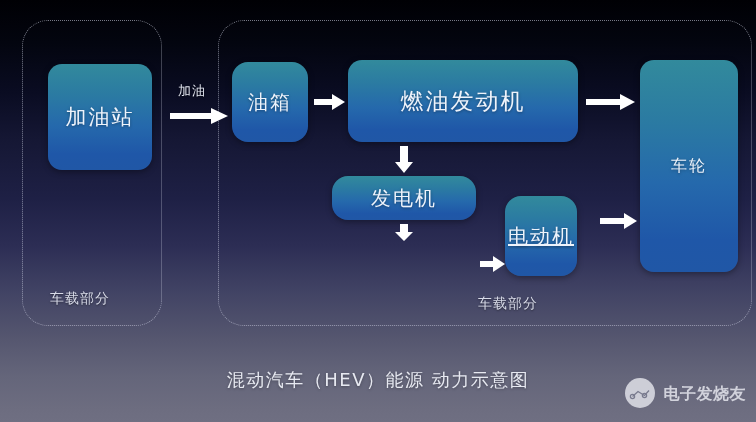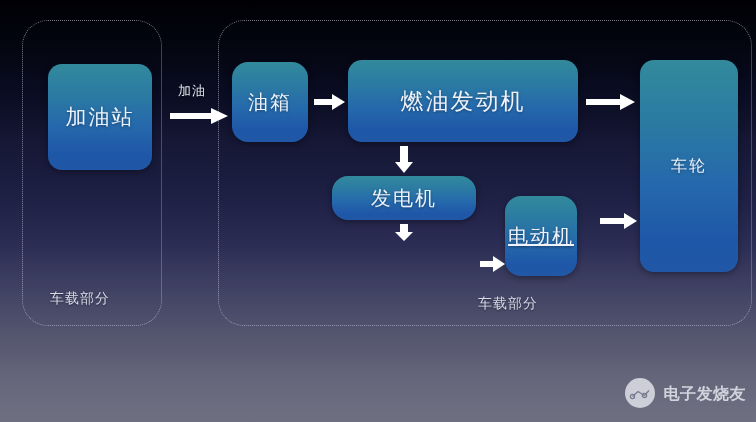--- a/index.html
+++ b/index.html
@@ -186,20 +186,21 @@
       <path d="M0 6 L13 6 L13 1 L25 9 L13 17 L13 12 L0 12 Z" fill="#ffffff"></path>
     </svg>
   </div>
 
   <div class="arrow" style="left:600px; top:212px;">
     <svg width="38" height="18" viewBox="0 0 38 18">
       <path d="M0 6 L24 6 L24 1 L37 9 L24 17 L24 12 L0 12 Z" fill="#ffffff"></path>
     </svg>
   </div>
 
+  <div id="caption">混动汽车（HEV）能源 动力示意图</div>
 
   <div id="watermark">
     <span class="wm-logo">
       <svg width="36" height="36" viewBox="0 0 36 36">
         <circle cx="18" cy="19" r="15" fill="#e4e5ec"></circle>
         <path d="M18.5 4.5 C20.5 8.5 19.5 11.5 16.5 13.5 C14.5 14.8 13.5 12.8 14.2 10.5 C15 7.8 16.5 5.8 18.5 4.5 Z" fill="#e4e5ec"></path>
         <path d="M10.5 22.5 L16 17.5 L22.5 21.5 L27 16.5" stroke="#7d7f93" stroke-width="1.3" fill="none"></path>
         <circle cx="10.5" cy="22.5" r="2.1" fill="none" stroke="#7d7f93" stroke-width="1.3"></circle>
         <circle cx="22.5" cy="21.5" r="2.1" fill="none" stroke="#7d7f93" stroke-width="1.3"></circle>
       </svg>

